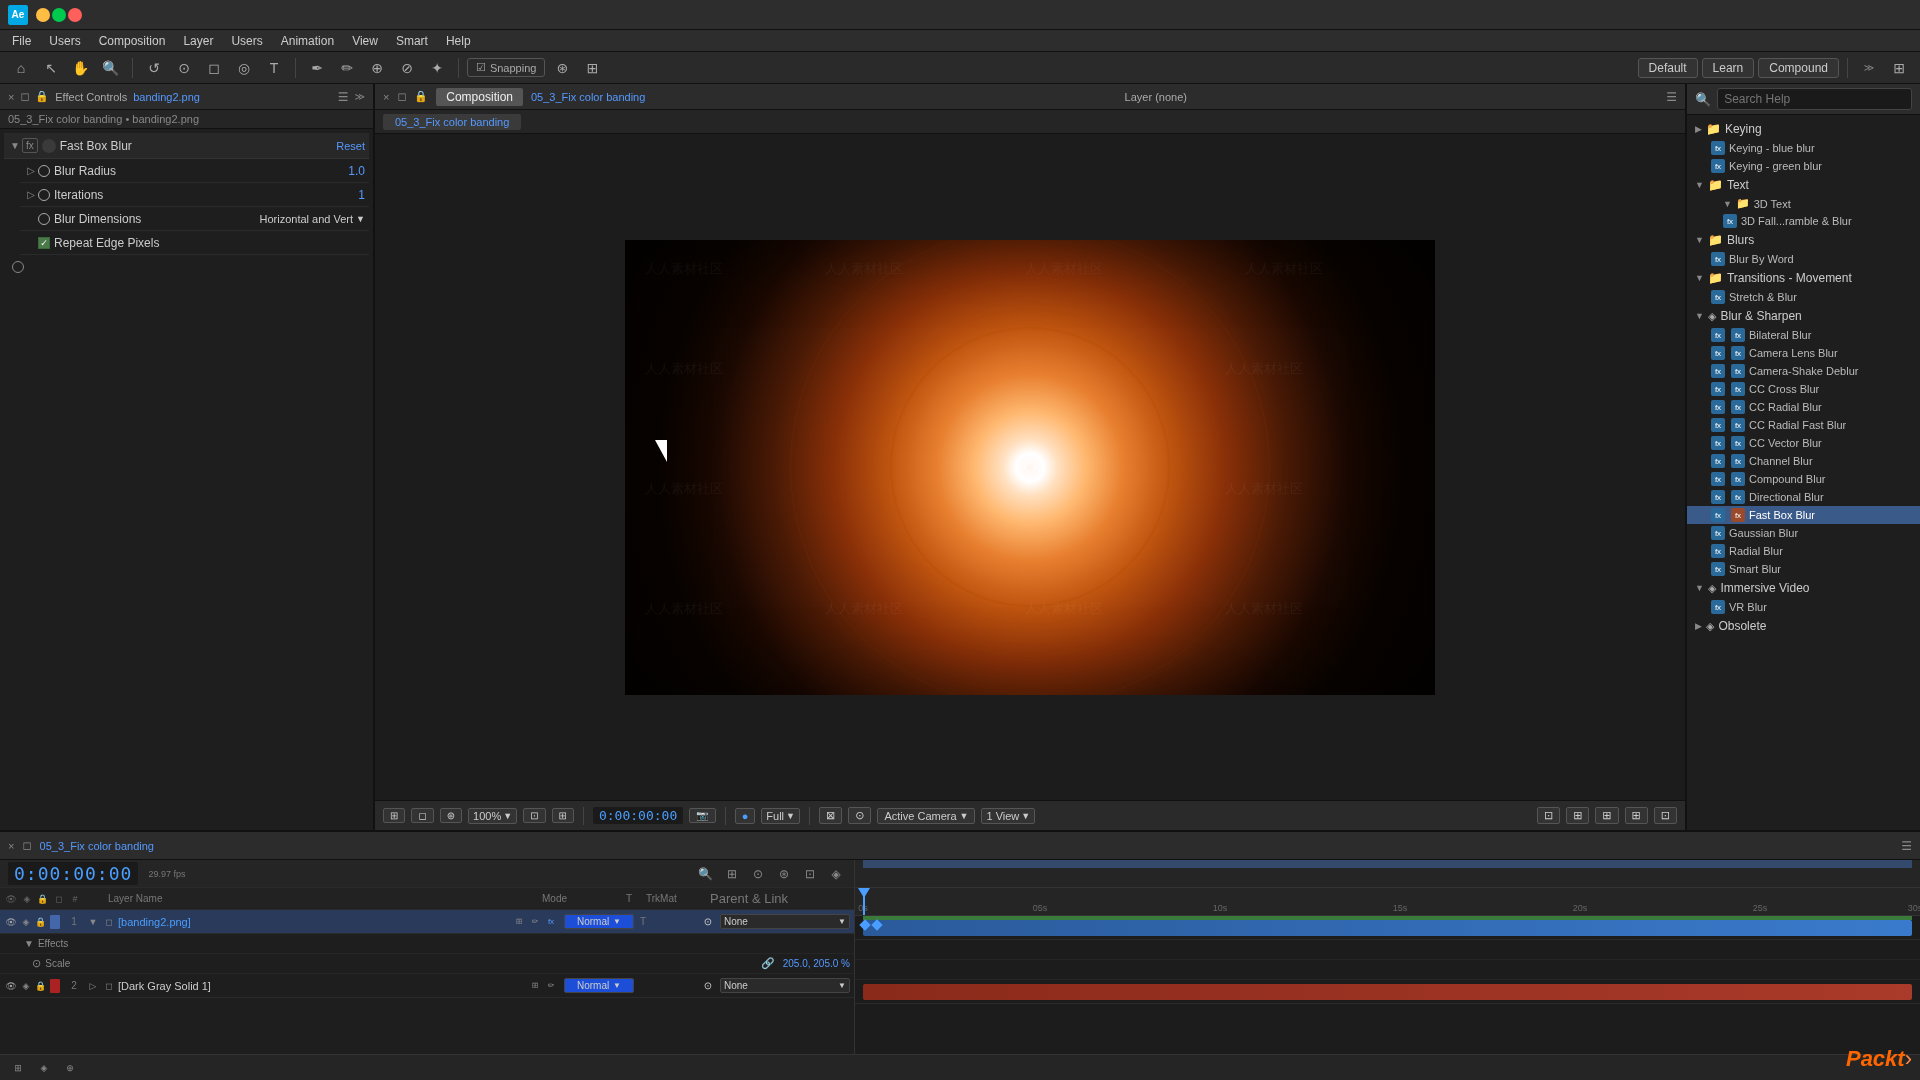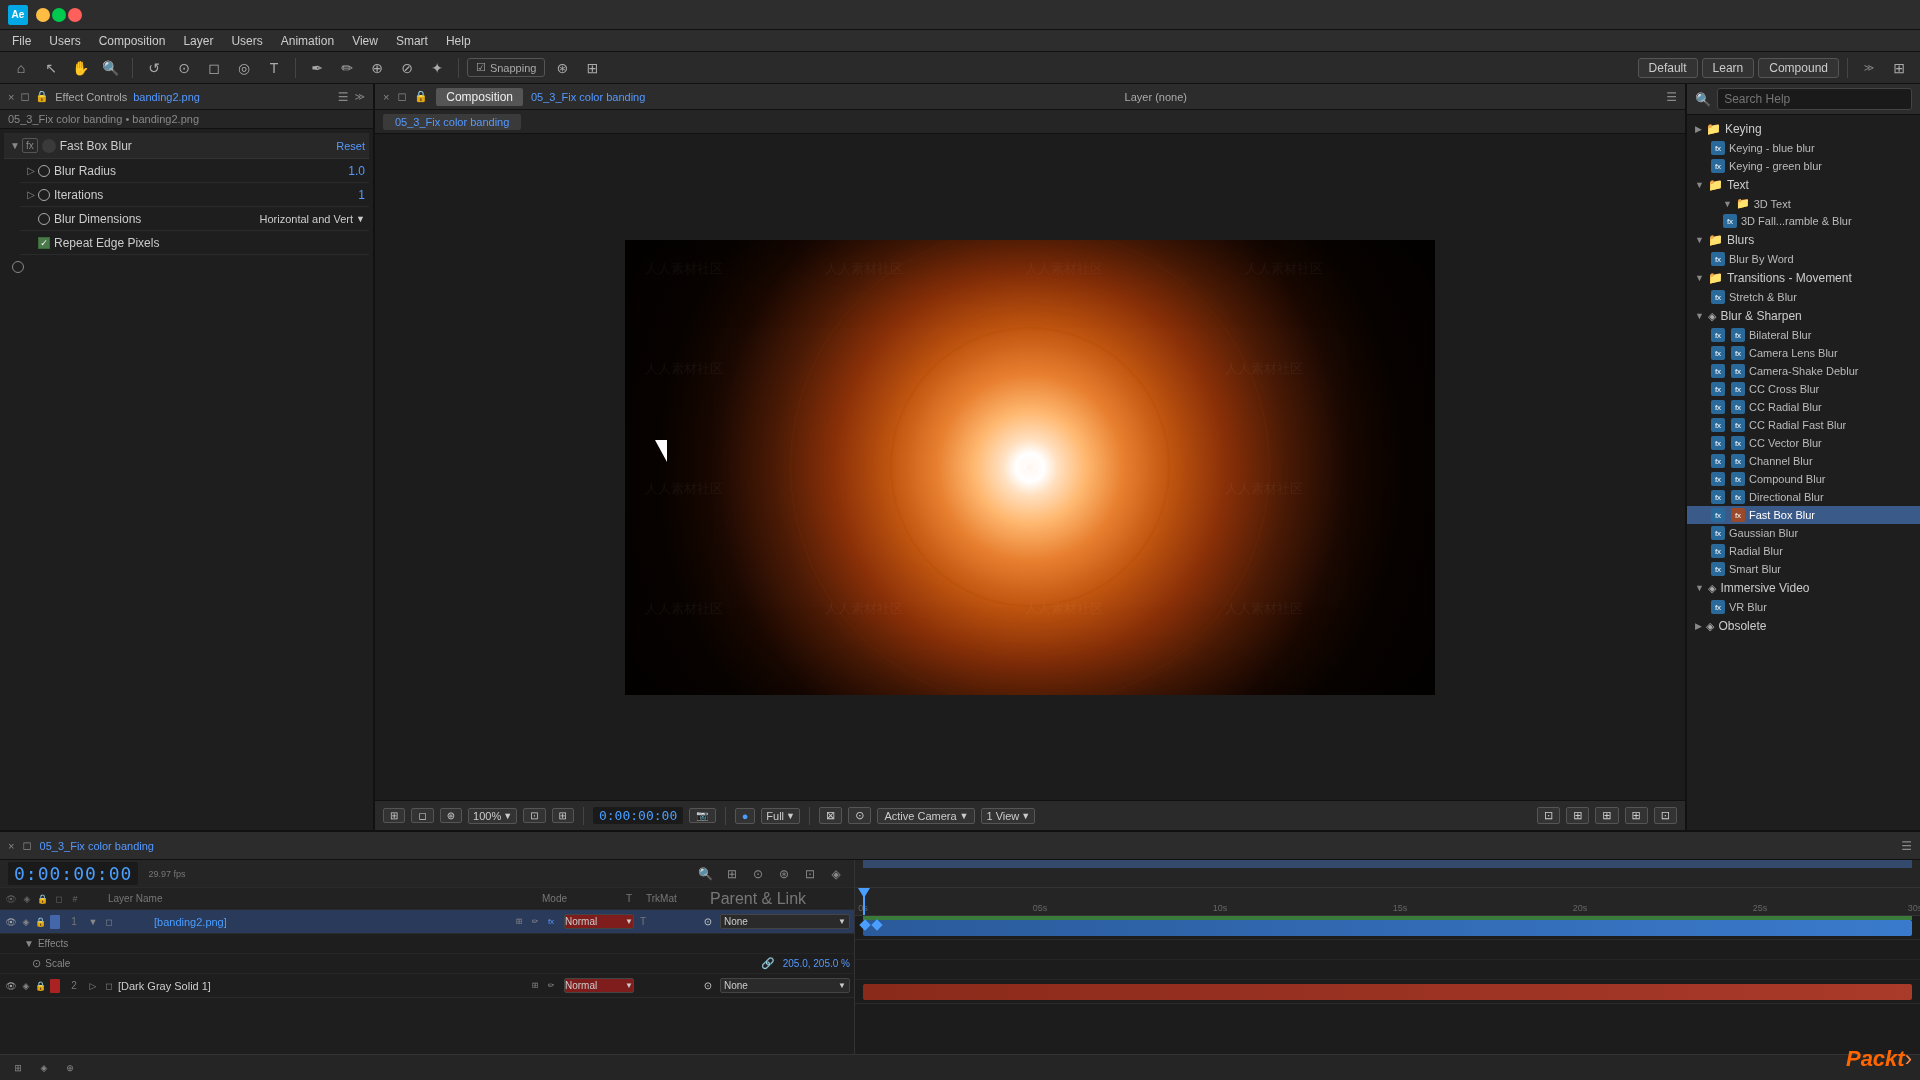--- a/index.html
+++ b/index.html
@@ -487,43 +487,43 @@
       background: #222;
       border-bottom: 1px solid #2a2a2a;
       font-size: 10px;
       color: #777;
       gap: 4px;
     }
     .lh-icon { width: 14px; height: 14px; display: flex; align-items: center; justify-content: center; font-size: 9px; color: #666; }
     .layer-name-col { flex: 1; font-size: 10px; color: #777; }
     .layer-mode-col { width: 80px; font-size: 10px; }
     .layer-trkmat-col { width: 60px; font-size: 10px; }
-    .layer-parent-col { width: 140px; font-size: 16px; }
+    .layer-parent-col { width: 140px; font-size: 13px; }
     .layer-row {
       display: flex;
       align-items: center;
       padding: 0 4px;
       height: 24px;
       border-bottom: 1px solid #2a2a2a;
       gap: 2px;
     }
     .layer-row.selected { background: #2a3a5a; }
     .layer-vis-btns { display: flex; gap: 1px; align-items: center; }
     .lv-btn { width: 14px; height: 14px; display: flex; align-items: center; justify-content: center; font-size: 9px; color: #888; cursor: pointer; }
     .layer-num { width: 20px; font-size: 10px; color: #777; text-align: center; }
     .layer-color { width: 10px; height: 14px; border-radius: 1px; margin-right: 2px; }
     .layer-icon-small { width: 14px; height: 14px; font-size: 9px; color: #888; display: flex; align-items: center; justify-content: center; }
     .layer-name { flex: 1; font-size: 11px; color: #ccc; }
     .layer-name.selected-name { color: #fff; }
     .mode-dropdown {
       width: 70px;
-      background: #7f1d1d;
+      background: #1d4ed8;
       border: 1px solid #444;
       border-radius: 2px;
-      padding: 1px 0;
+      padding: 1px 12px;
       font-size: 10px;
       color: #ccc;
       display: flex; align-items: center; justify-content: space-between;
       cursor: pointer;
     }
     .trkmat-cell { width: 60px; font-size: 10px; color: #777; padding-left: 4px; }
     .parent-dropdown {
       width: 130px;
       background: #2a2a2a;
       border: 1px solid #444;
@@ -1025,21 +1025,21 @@
       <div class="layer-row selected">
         <div class="layer-vis-btns">
           <span class="lv-btn" style="color:#aaa;">👁</span>
           <span class="lv-btn">◈</span>
           <span class="lv-btn">🔒</span>
         </div>
         <div class="layer-color" style="background:#4466aa;"></div>
         <span class="layer-num">1</span>
         <span class="lv-btn">▼</span>
         <span class="layer-icon-small">◻</span>
-        <span class="layer-name selected-name" style="color:#4a9eff;margin-left:36px;">[banding2.png]</span>
+        <span class="layer-name selected-name" style="color:#4a9eff;">[banding2.png]</span>
         <div style="display:flex;gap:2px;margin-right:4px;">
           <span class="lv-btn" style="font-size:8px;">⊞</span>
           <span class="lv-btn" style="font-size:8px;">✏</span>
           <span class="lv-btn" style="font-size:8px;color:#5599ff;">fx</span>
         </div>
         <div class="mode-dropdown">
           <span>Normal</span>
           <span style="font-size:8px;">▼</span>
         </div>
         <span class="trkmat-cell">T</span>

